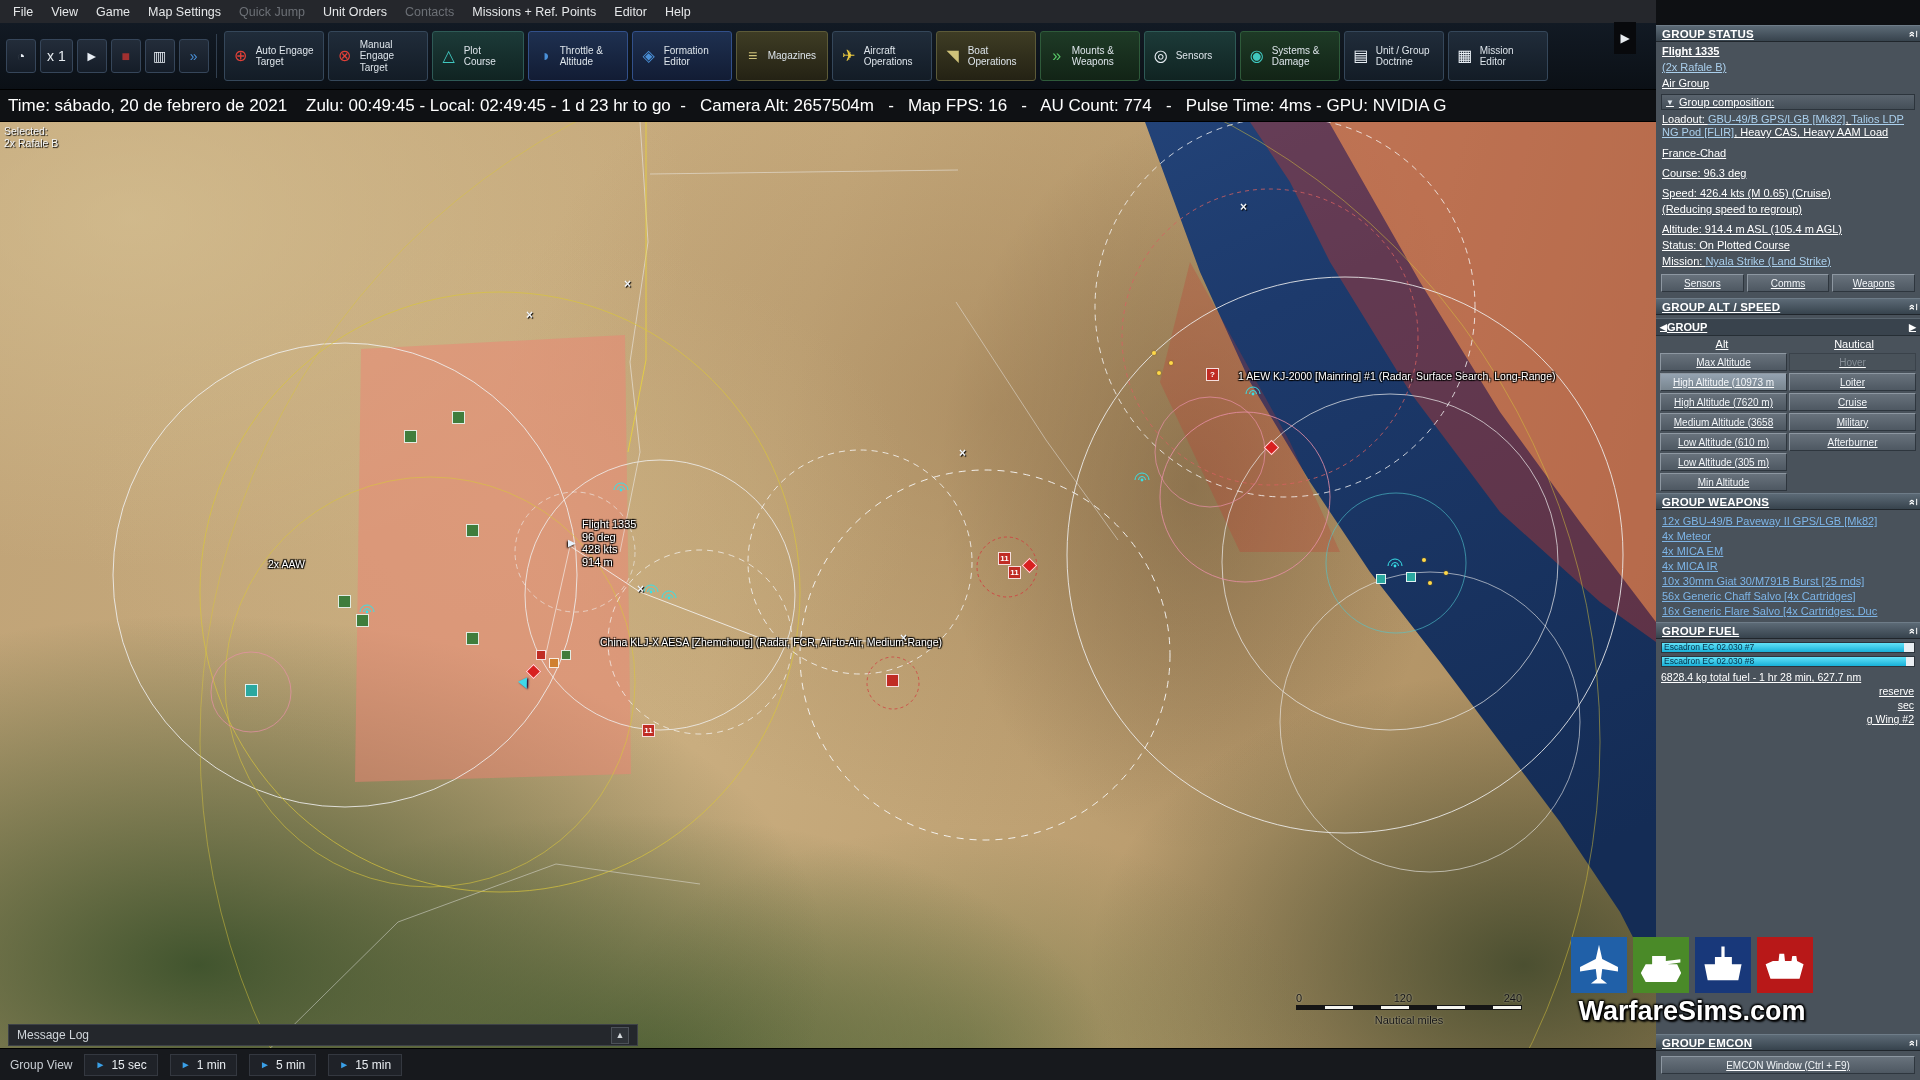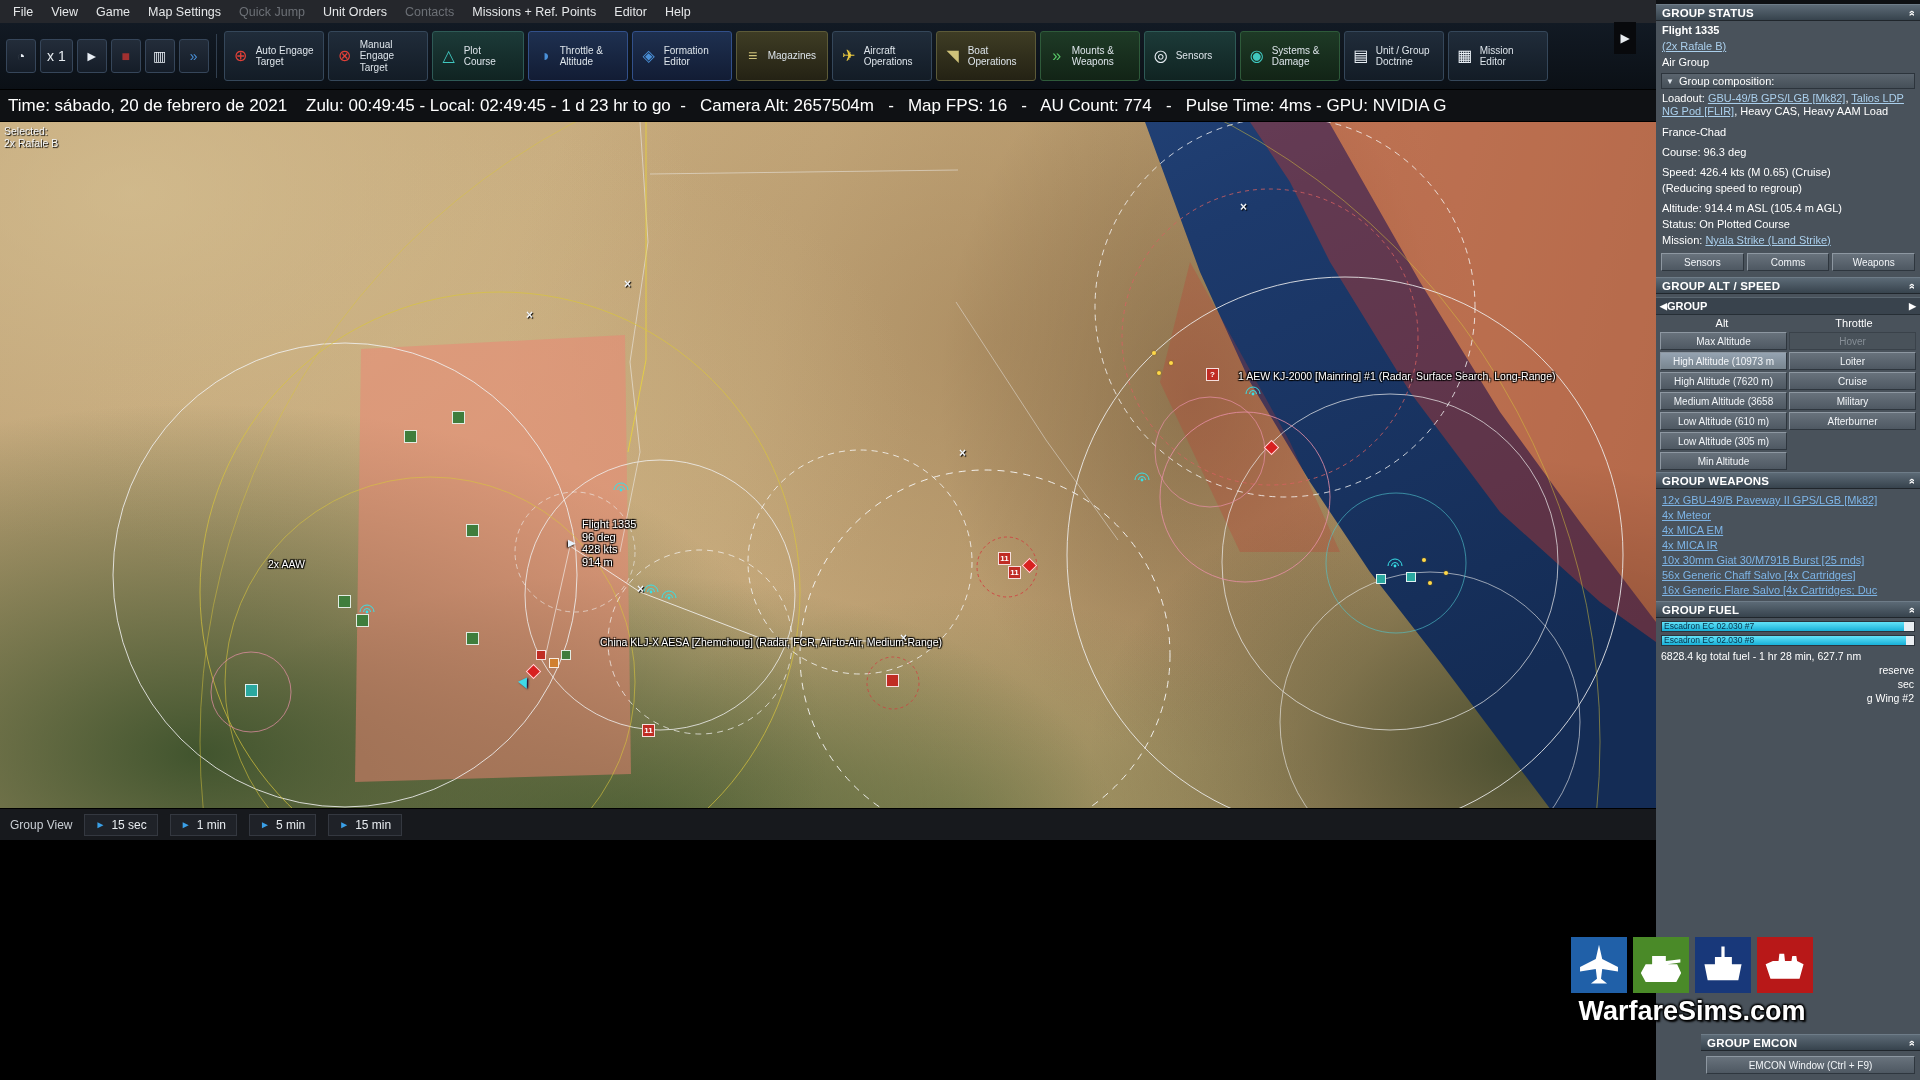--- a/index.html
+++ b/index.html
@@ -1,19 +1,19 @@
 <!DOCTYPE html>
 <html><head>
 <meta charset="utf-8">
 <style>
   * { box-sizing: border-box; margin: 0; padding: 0; }
   html,body { width:1920px; height:1080px; overflow:hidden; background:#000; }
   body { font-family:"Liberation Sans", sans-serif; position:relative; }
 
-  .app { display:flex; width:1920px; height:840px; }
+  .app { display:flex; width:1920px; height:1080px; }
   .left-col { width:1656px; display:flex; flex-direction:column; position:relative; }
 
   
   .menu-bar { height:23px; background:#25272c; display:flex; align-items:center; padding:0 4px; color:#e6e8ea; font-size:12.5px; flex:0 0 auto; }
   .menu-item { padding:3px 9px; cursor:default; }
   .menu-item.disabled { color:#6c7076; }
 
   
   .toolbar { height:67px; background:linear-gradient(#121a24,#0b1016); display:flex; align-items:center; gap:4px; padding:0 6px; border-bottom:1px solid #000; flex:0 0 auto; }
   .tb-sm { height:34px; min-width:30px; background:linear-gradient(#232d3a,#151d28); border:1px solid #36465a; border-radius:3px; color:#e8edf2; display:flex; align-items:center; justify-content:center; font-size:14px; padding:0 6px; }
@@ -84,21 +84,21 @@
 
   .msg-log { position:absolute; left:8px; top:902px; width:630px; height:22px; background:#24272c; border:1px solid #3d4147; color:#d0d5da; font-size:12px; display:flex; align-items:center; padding:0 8px; }
   .msg-up { margin-left:auto; width:18px; height:17px; background:#2e3238; border:1px solid #4c5158; color:#d6dade; font-size:9px; display:flex; align-items:center; justify-content:center; }
 
   .bottom-bar { position:absolute; left:0; right:0; bottom:0; height:32px; background:#17191d; border-top:1px solid #000; display:flex; align-items:center; gap:12px; padding:0 10px; color:#c9ced4; font-size:12px; }
   .step-btn { display:flex; align-items:center; gap:6px; background:#1f2228; border:1px solid #343840; height:22px; padding:0 10px; color:#e8ecf0; }
   .step-btn .tri { color:#3aa0e8; font-size:10px; }
 
   
   .right-panel { width:264px; height:1080px; background:#0e1013; display:flex; flex-direction:column; }
-  .panel-body { margin-top:4px; background:#49525b; flex:1; display:flex; flex-direction:column; overflow:hidden; color:#fff; }
+  .panel-body { margin-top:25px; background:#49525b; flex:1; display:flex; flex-direction:column; overflow:hidden; color:#fff;text-decoration:underline; }
   .sec-head { height:17px; flex:0 0 auto; background:linear-gradient(#5c6a76,#37434d); border-top:1px solid #6e7c88; border-bottom:1px solid #20262c; font-size:11.5px; font-weight:bold; display:flex; align-items:center; padding:0 6px; letter-spacing:.2px; }
   .sec-head .chev { margin-left:auto; transform:rotate(-90deg); font-size:11px; font-weight:bold; }
   .prow { margin:3px 6px 0; font-size:11px; line-height:13px; }
   .lnk { color:#aacfec; text-decoration:underline; cursor:pointer; }
   .photo { position:relative; margin:5px 5px 4px; height:152px; overflow:hidden;
     background:linear-gradient(#6f9cc4,#9db8d2 30%,#d8e5f0 62%,#b7c6d3 82%,#93a5b4); }
   .photo::after { content:""; position:absolute; inset:0;
     background:
       radial-gradient(130px 28px at 28% 76%, rgba(255,255,255,.85), rgba(255,255,255,0) 70%),
       radial-gradient(170px 36px at 72% 62%, rgba(255,255,255,.7), rgba(255,255,255,0) 70%),
@@ -121,21 +121,21 @@
   .col-labels { display:flex; margin-top:2px; font-size:11px; }
   .col-labels span { flex:1; text-align:center; }
   .asgrid { display:grid; grid-template-columns:1fr 1fr; gap:2px; margin:3px 4px 2px; }
   .wlist { padding:3px 0 4px; }
   .witem { display:block; margin:2px 6px 0; font-size:11px; line-height:13px; color:#7db4e6; text-decoration:underline; white-space:nowrap; overflow:hidden; }
   .fuel-bar { position:relative; height:11px; background:#e9eef2; margin:3px 5px 0; border:1px solid #2c343c; }
   .fuel-fill { position:absolute; left:0; top:0; bottom:0; background:linear-gradient(#62e2f8,#18b0d8); }
   .fuel-lab { position:absolute; left:2px; top:0; font-size:8.5px; line-height:9.5px; color:#063048; z-index:2; }
   .fuel-detail { margin:4px 5px 0; font-size:10.5px; line-height:13px; }
   .fuel-frag { margin:1px 6px 0; font-size:10.5px; line-height:13px; text-align:right; }
-  .emcon-sec { margin-top:auto;padding-left:45px; }
+  .emcon-sec { margin-top:auto; }
   .emcon-btn { margin:5px 5px 6px; }
 
   
   .collapse-tab { position:absolute; left:1614px; top:22px; width:22px; height:32px; background:#08090c; color:#e8ecf0; display:flex; align-items:center; justify-content:center; font-size:12px; z-index:40; }
   .ws-logo { position:absolute; left:1552px; top:937px; width:280px; z-index:60; text-align:center; }
   .logo-squares { display:flex; gap:6px; justify-content:center; }
   .lsq { width:56px; height:56px; position:relative; }
   .lsq.blue { background:#2060a8; } .lsq.green { background:#4a8a28; }
   .lsq.navy { background:#18387a; } .lsq.red { background:#b81818; }
   .lsq .shape { position:absolute; inset:14%; background:#fff; }
@@ -453,21 +453,21 @@
         <span>GROUP ALT / SPEED</span>
         <span class="chev">»</span>
       </div>
       <div class="group-bar">
         <span class="garr">◀</span>
         <span class="gt">GROUP</span>
         <span class="garr">▶</span>
       </div>
       <div class="col-labels">
         <span>Alt</span>
-        <span>Throttle</span>
+        <span>Nautical</span>
       </div>
       <div class="asgrid">
         <span class="pbtn">Max Altitude</span>
         <span class="pbtn dis">Hover</span>
         <span class="pbtn sel">High Altitude (10973 m</span>
         <span class="pbtn">Loiter</span>
         <span class="pbtn">High Altitude (7620 m)</span>
         <span class="pbtn">Cruise</span>
         <span class="pbtn">Medium Altitude (3658</span>
         <span class="pbtn">Military</span>

